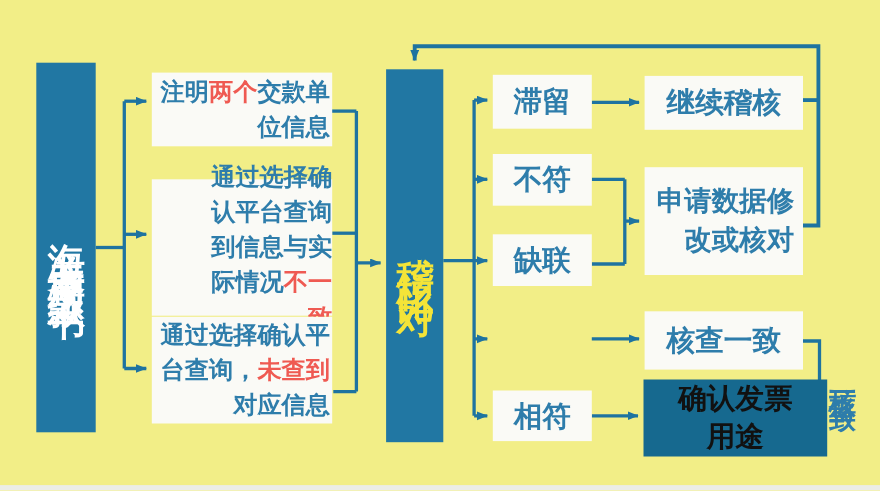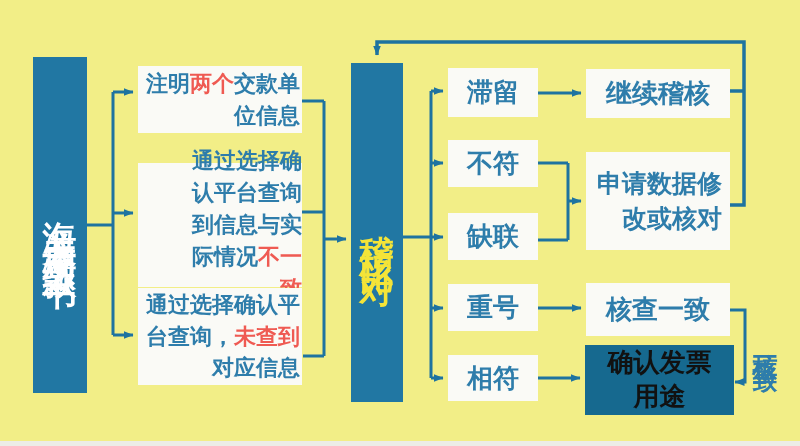--- a/index.html
+++ b/index.html
@@ -54,21 +54,21 @@
   .res2{top:140px;height:47px;}
   .res3{top:213px;height:47px;}
   .res4{top:284px;height:47px;}
   .res5{top:355px;height:46px;}
   .act{left:586px;width:144px;font-size:26px;line-height:1.4;}
   .act1{top:69px;height:49px;}
   .act2{top:152px;height:98px;font-size:25px;}
   .act2 .inner{width:128px;}
   .act3{top:283px;height:53px;}
   .dark-box{
-    left:585px;top:345px;width:149px;height:70px;
+    left:585px;top:345px;width:167px;height:70px;
     background:var(--darkbox);color:var(--darktext);
     font-family:"Liberation Serif","DejaVu Serif",serif;
     font-weight:bold;font-size:26px;line-height:1.3;
     display:flex;align-items:center;justify-content:center;text-align:center;
   }
   .dark-box .inner{width:112px;}
   .side-label{
     left:750px;top:281px;width:30px;height:124px;
     color:var(--textteal);font-weight:bold;font-size:25px;
     display:flex;align-items:center;justify-content:center;
@@ -145,23 +145,20 @@
 
   <div class="abs wbox res res1">
     <span>滞留</span>
   </div>
   <div class="abs wbox res res2">
     <span>不符</span>
   </div>
   <div class="abs wbox res res3">
     <span>缺联</span>
   </div>
-  <div class="abs wbox res res4">
-    <span>重号</span>
-  </div>
   <div class="abs wbox res res5">
     <span>相符</span>
   </div>
 
   <div class="abs wbox act act1">
     <span>继续稽核</span>
   </div>
   <div class="abs wbox act act2">
     <div class="inner">申请数据修改或核对</div>
   </div>

